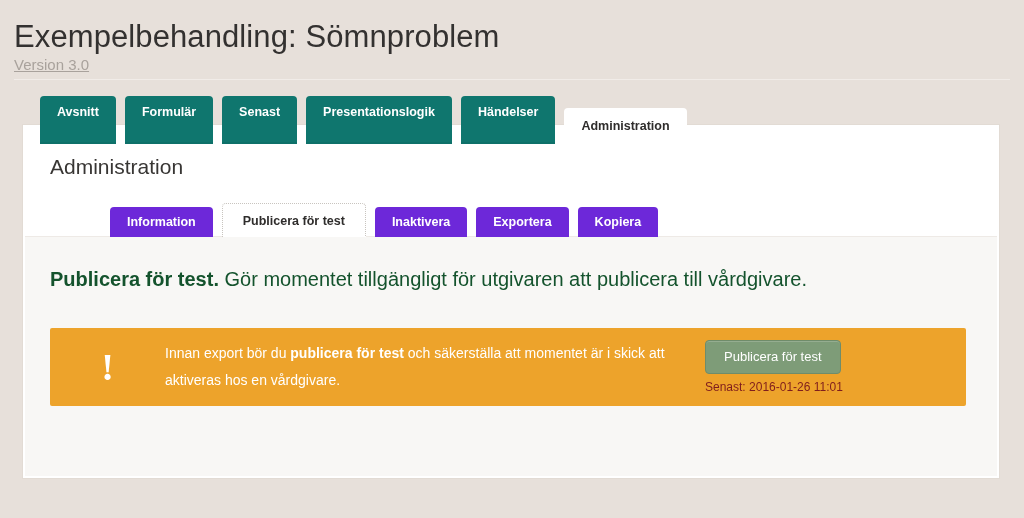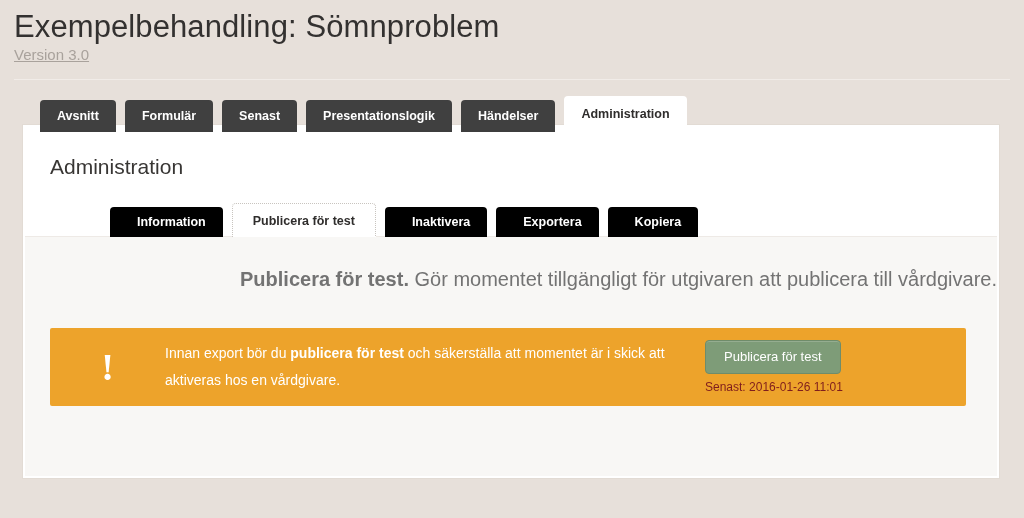--- a/index.html
+++ b/index.html
@@ -10,21 +10,21 @@
     width: 1024px;
     height: 518px;
     background: #e7e0da;
     font-family: "Liberation Sans", sans-serif;
     overflow: hidden;
     position: relative;
   }
 
   
   .page-header {
-    padding: 8px 0 0 14px;
+    padding: 18px 0 0 14px;
     position: relative;
   }
   .app-title {
     font-size: 31px;
     font-weight: 400;
     color: #333130;
     letter-spacing: 0.1px;
     line-height: 38px;
     margin: 0;
     white-space: nowrap;
@@ -49,25 +49,25 @@
   .tabstrip {
     position: absolute;
     left: 40px;
     top: 96px;
     display: flex;
     align-items: flex-end;
     gap: 9px;
     z-index: 4;
   }
   .tab {
-    background: #404040;
+    background: #0f766e;
     color: #ffffff;
     font-size: 12.5px;
     font-weight: bold;
-    padding: 9px 17px 8px 17px;
+    padding: 9px 17px 24px 17px;
     border-radius: 4px 4px 0 0;
     line-height: 15px;
     white-space: nowrap;
     box-shadow: inset 0 -2px 0 rgba(0,0,0,0.045);
     cursor: pointer;
   }
   .tab.active {
     background: #ffffff;
     color: #2f2d2c;
     padding: 11px 17px 10px 17px;
@@ -114,25 +114,25 @@
   }
   .subtabs {
     position: absolute;
     left: 85px;
     bottom: 0;
     display: flex;
     align-items: flex-end;
     gap: 9px;
   }
   .subtab {
-    background: #000000;
+    background: #6d28d9;
     color: #ffffff;
     font-size: 12.5px;
     font-weight: bold;
-    padding: 8px 17px 7px 27px;
+    padding: 8px 17px 7px 17px;
     border-radius: 4px 4px 0 0;
     line-height: 15px;
     white-space: nowrap;
     cursor: pointer;
   }
   .subtab.active {
     background: #ffffff;
     color: #2f2d2c;
     border: 1px dotted #c8c4bf;
     border-bottom: none;
@@ -153,26 +153,25 @@
     position: absolute;
     left: 0;
     right: 0;
     top: 110px;
     bottom: 0;
     background: #f8f7f5;
   }
 
   .lead {
     font-size: 20px;
-    color: #737373;
+    color: #14532d;
     line-height: 26px;
     padding: 29px 0 0 25px;
     margin: 0;
     white-space: nowrap;
-    text-align: right;
   }
   .lead b { font-weight: bold; }
 
   
   .alert {
     position: absolute;
     left: 25px;
     top: 91px;
     width: 916px;
     height: 78px;

